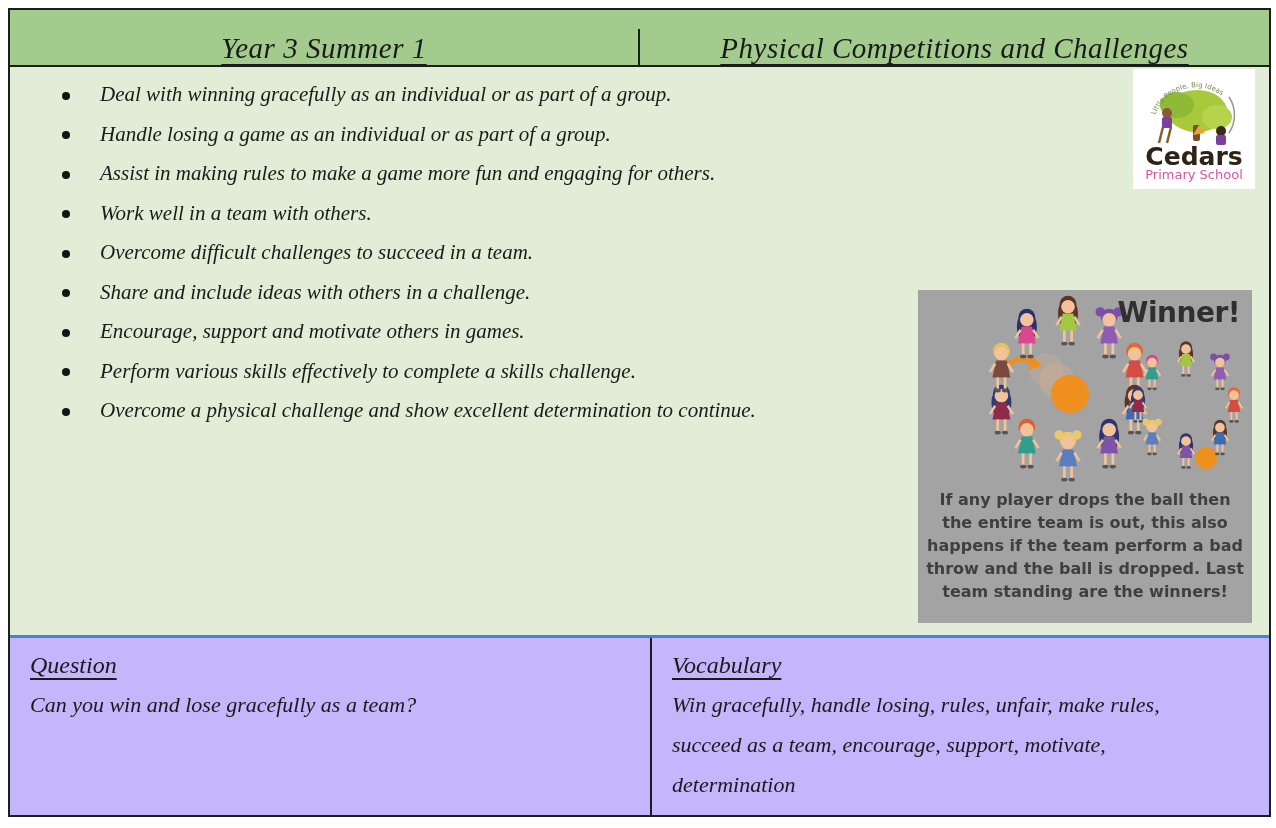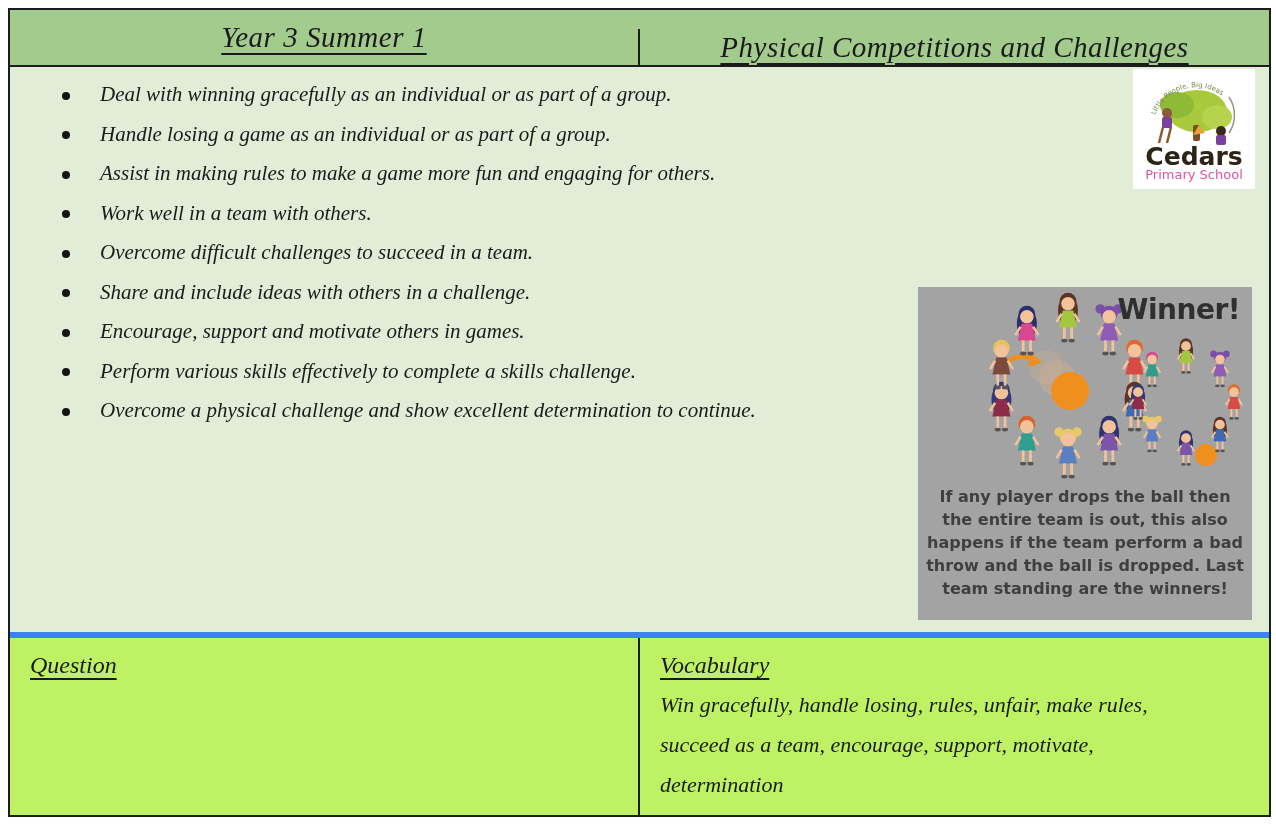--- a/index.html
+++ b/index.html
@@ -1,39 +1,39 @@
 <!DOCTYPE html>
 <html><head>
 <meta charset="utf-8">
 <style>
   html,body{margin:0;padding:0;background:#ffffff;}
   .sheet{position:relative;width:1276px;height:828px;background:#ffffff;overflow:hidden;
          font-family:"Liberation Serif", serif;color:#1a1a1a;}
   .table{position:absolute;left:8px;top:8px;width:1263px;height:809px;
          border:2px solid #1d1d1b;display:flex;flex-direction:column;box-sizing:border-box;}
   .row-header{height:55px;flex:0 0 55px;display:flex;border-bottom:2px solid #1d1d1b;background:#a3cb8d;}
-  .cell-h{display:flex;align-items:center;justify-content:center;box-sizing:border-box;}
+  .cell-h{display:flex;align-items:flex-end;justify-content:center;box-sizing:border-box;}
   .cell-h.left{flex:0 0 628px;}
   .cell-h.right{flex:1;border-left:2px solid #1d1d1b;margin-top:19px;}
   .title{font-size:29px;font-style:italic;text-decoration:underline;text-underline-offset:6px;
          text-decoration-thickness:2px;letter-spacing:.5px;}
   .row-body{flex:1;position:relative;background:#e1edd7;}
   .objectives{margin:0;padding:8px 0 0 52px;list-style:none;}
   .objectives li{display:flex;align-items:center;gap:30px;height:39.5px;font-size:21px;font-style:italic;}
   .dot{flex:0 0 auto;width:8px;height:8px;border-radius:50%;background:#141414;margin-top:2px;}
   
   .logo{position:absolute;top:2px;right:14px;width:122px;height:120px;background:#ffffff;}
   
   .winner{position:absolute;right:17px;bottom:12px;width:334px;height:333px;background:#a3a3a3;
           font-family:"DejaVu Sans", sans-serif;}
   .winner-title{position:absolute;top:6px;right:12px;font-size:28px;font-weight:bold;color:#2f2f2f;
                 letter-spacing:-.5px;}
   .winner-caption{position:absolute;left:0;right:0;top:196px;padding:2px 6px 0 6px;text-align:center;
                   font-size:16px;line-height:23px;font-weight:bold;color:#3f3f3f;}
-  .row-footer{flex:0 0 158px;display:flex;border-top:6px solid #3b82f6;background:#bef264;}
+  .row-footer{flex:0 0 158px;display:flex;border-top:3px solid #3b82f6;background:#c4b5fd;gap:12px;}
   .cell-f{box-sizing:border-box;padding:10px 20px;}
   .cell-f.left{flex:0 0 628px;}
   .cell-f.right{flex:1;border-left:2px solid #1d1d1b;padding-right:60px;}
   .f-head{font-size:24px;font-style:italic;text-decoration:underline;text-underline-offset:5px;
           text-decoration-thickness:1.5px;margin:4px 0 6px 0;}
   .f-text{font-size:22px;font-style:italic;line-height:40px;}
 </style>
 </head>
 <body>
 
@@ -339,20 +339,21 @@
             </g>
           </svg>
         <div class="winner-title">Winner!</div>
         <div class="winner-caption">If any player drops the ball then the entire team is out, this also happens if the team perform a bad throw and the ball is dropped. Last team standing are the winners!</div>
       </div>
     </div>
 
     <div class="row-footer">
       <div class="cell-f left">
         <div class="f-head">Question</div>
+        <div class="f-text">Can you win and lose gracefully as a team?</div>
       </div>
       <div class="cell-f right">
         <div class="f-head">Vocabulary</div>
         <div class="f-text">Win gracefully, handle losing, rules, unfair, make rules, succeed as a team, encourage, support, motivate, determination</div>
       </div>
     </div>
 
   </div>
 </div>
 

